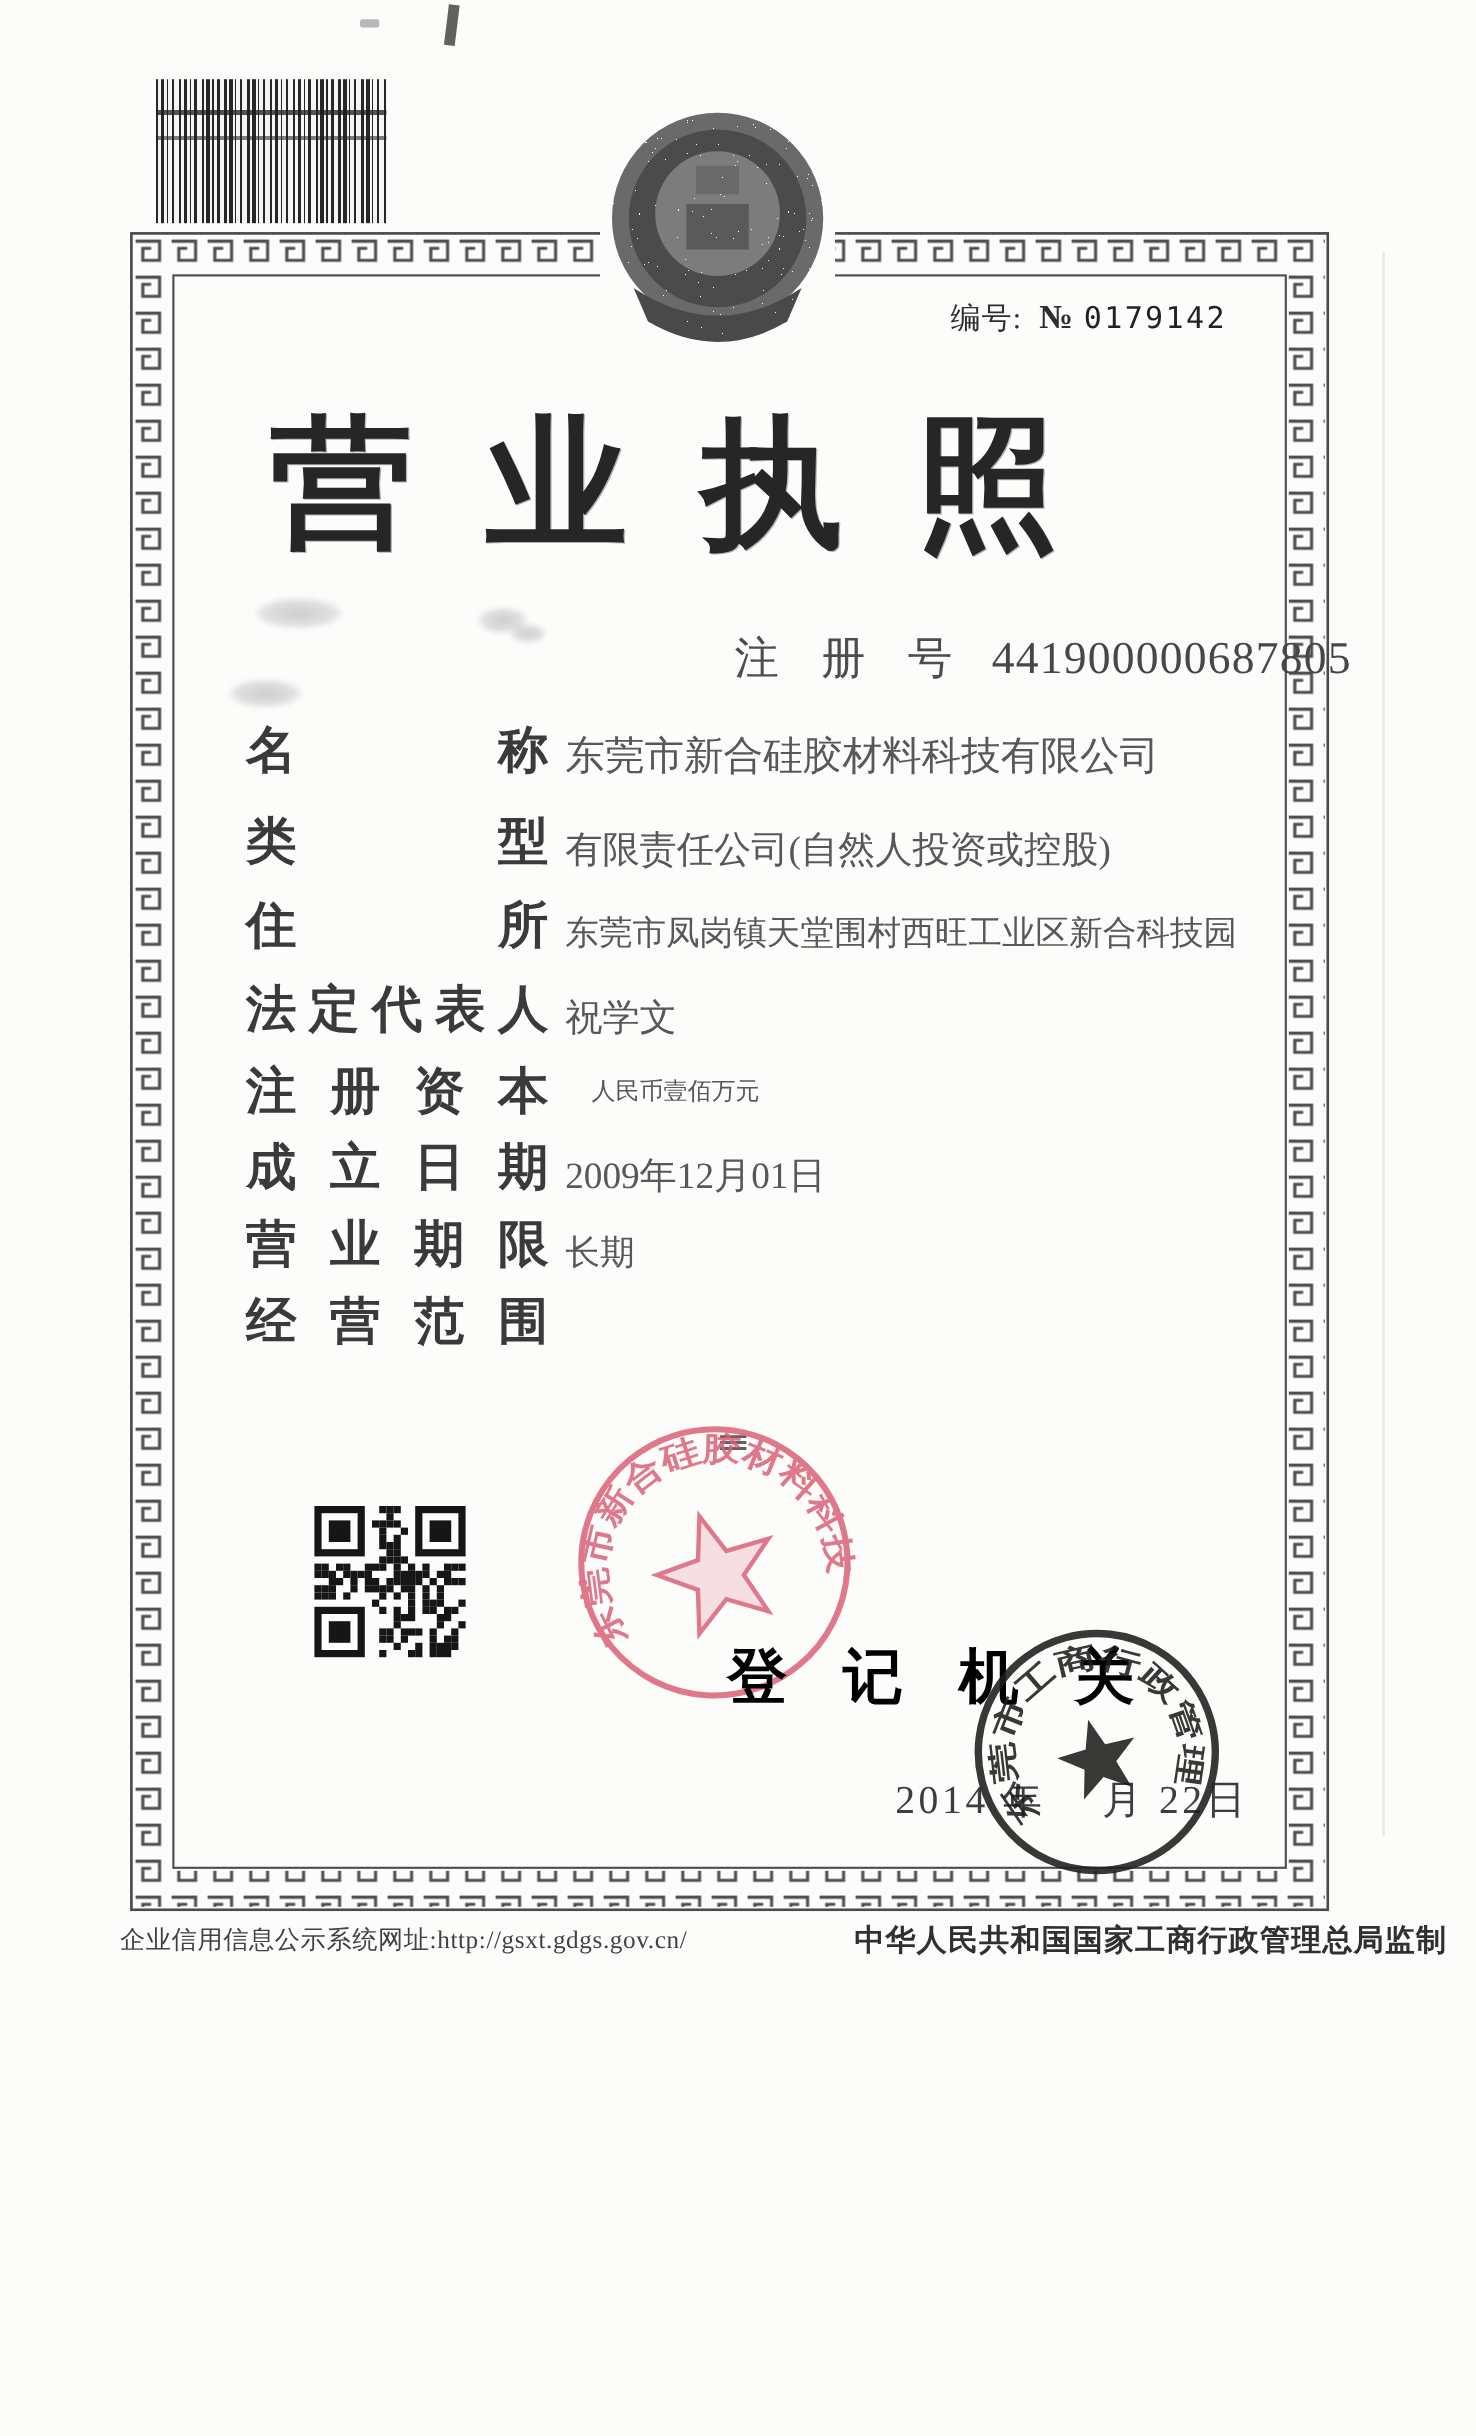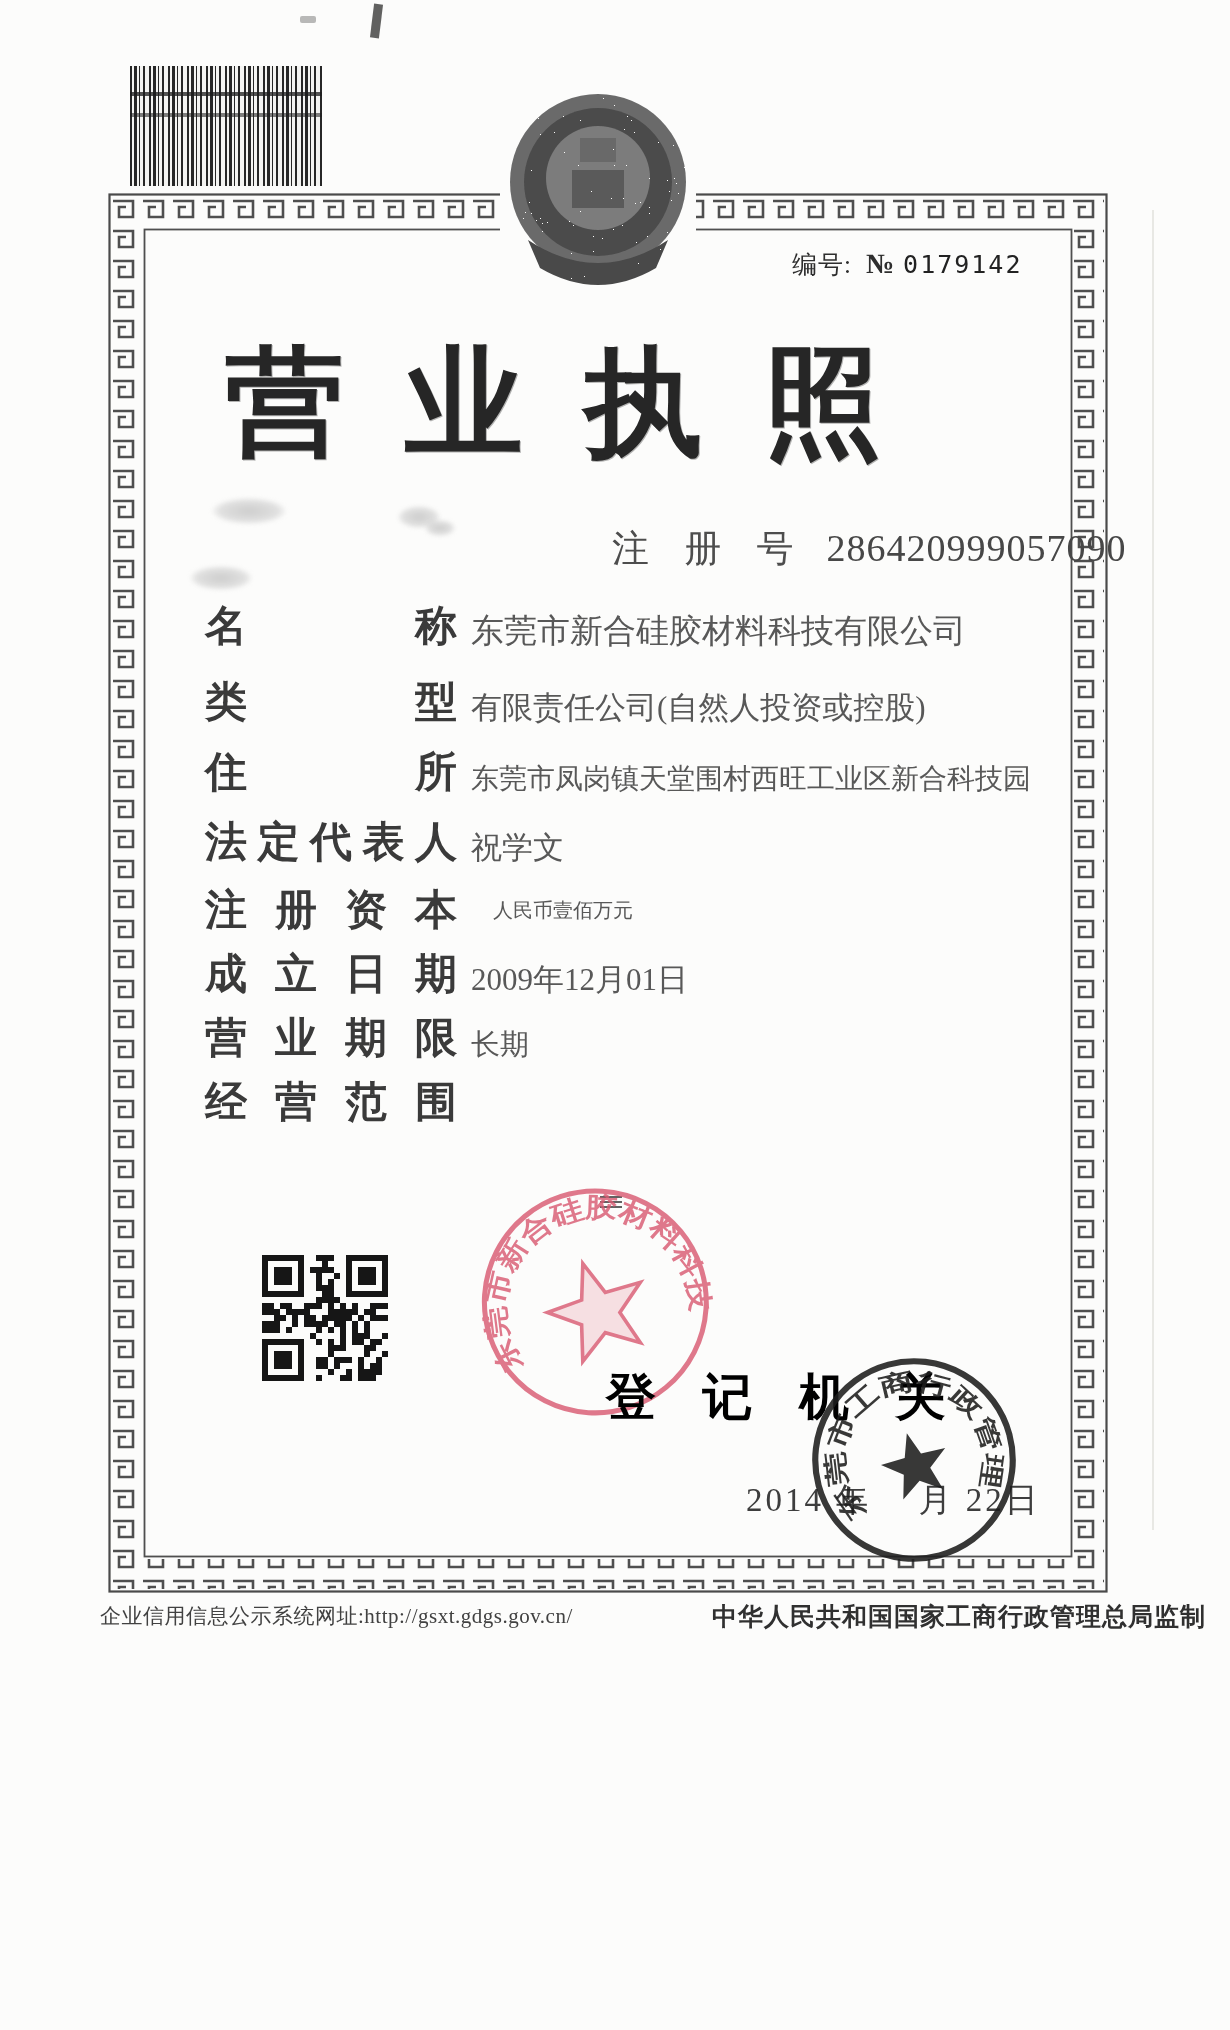--- a/index.html
+++ b/index.html
@@ -123,21 +123,21 @@
   </svg>
 
   <div class="serial">
     <span>编号:</span><span class="nomark">№</span><span class="num">0179142</span>
   </div>
 
   <div class="doc-title">营业执照</div>
 
   <div class="regno">
     <span class="lab">注 册 号</span>
-    <span class="val">286420999057090</span>
+    <span class="val">441900000687805</span>
   </div>
 
   <div class="row" style="top:604px">
     <div class="flabel">
         <span>名</span>
         <span>称</span>
       </div>
     <div class="fvalue v-name">东莞市新合硅胶材料科技有限公司</div>
   </div>
   <div class="row" style="top:680px">

